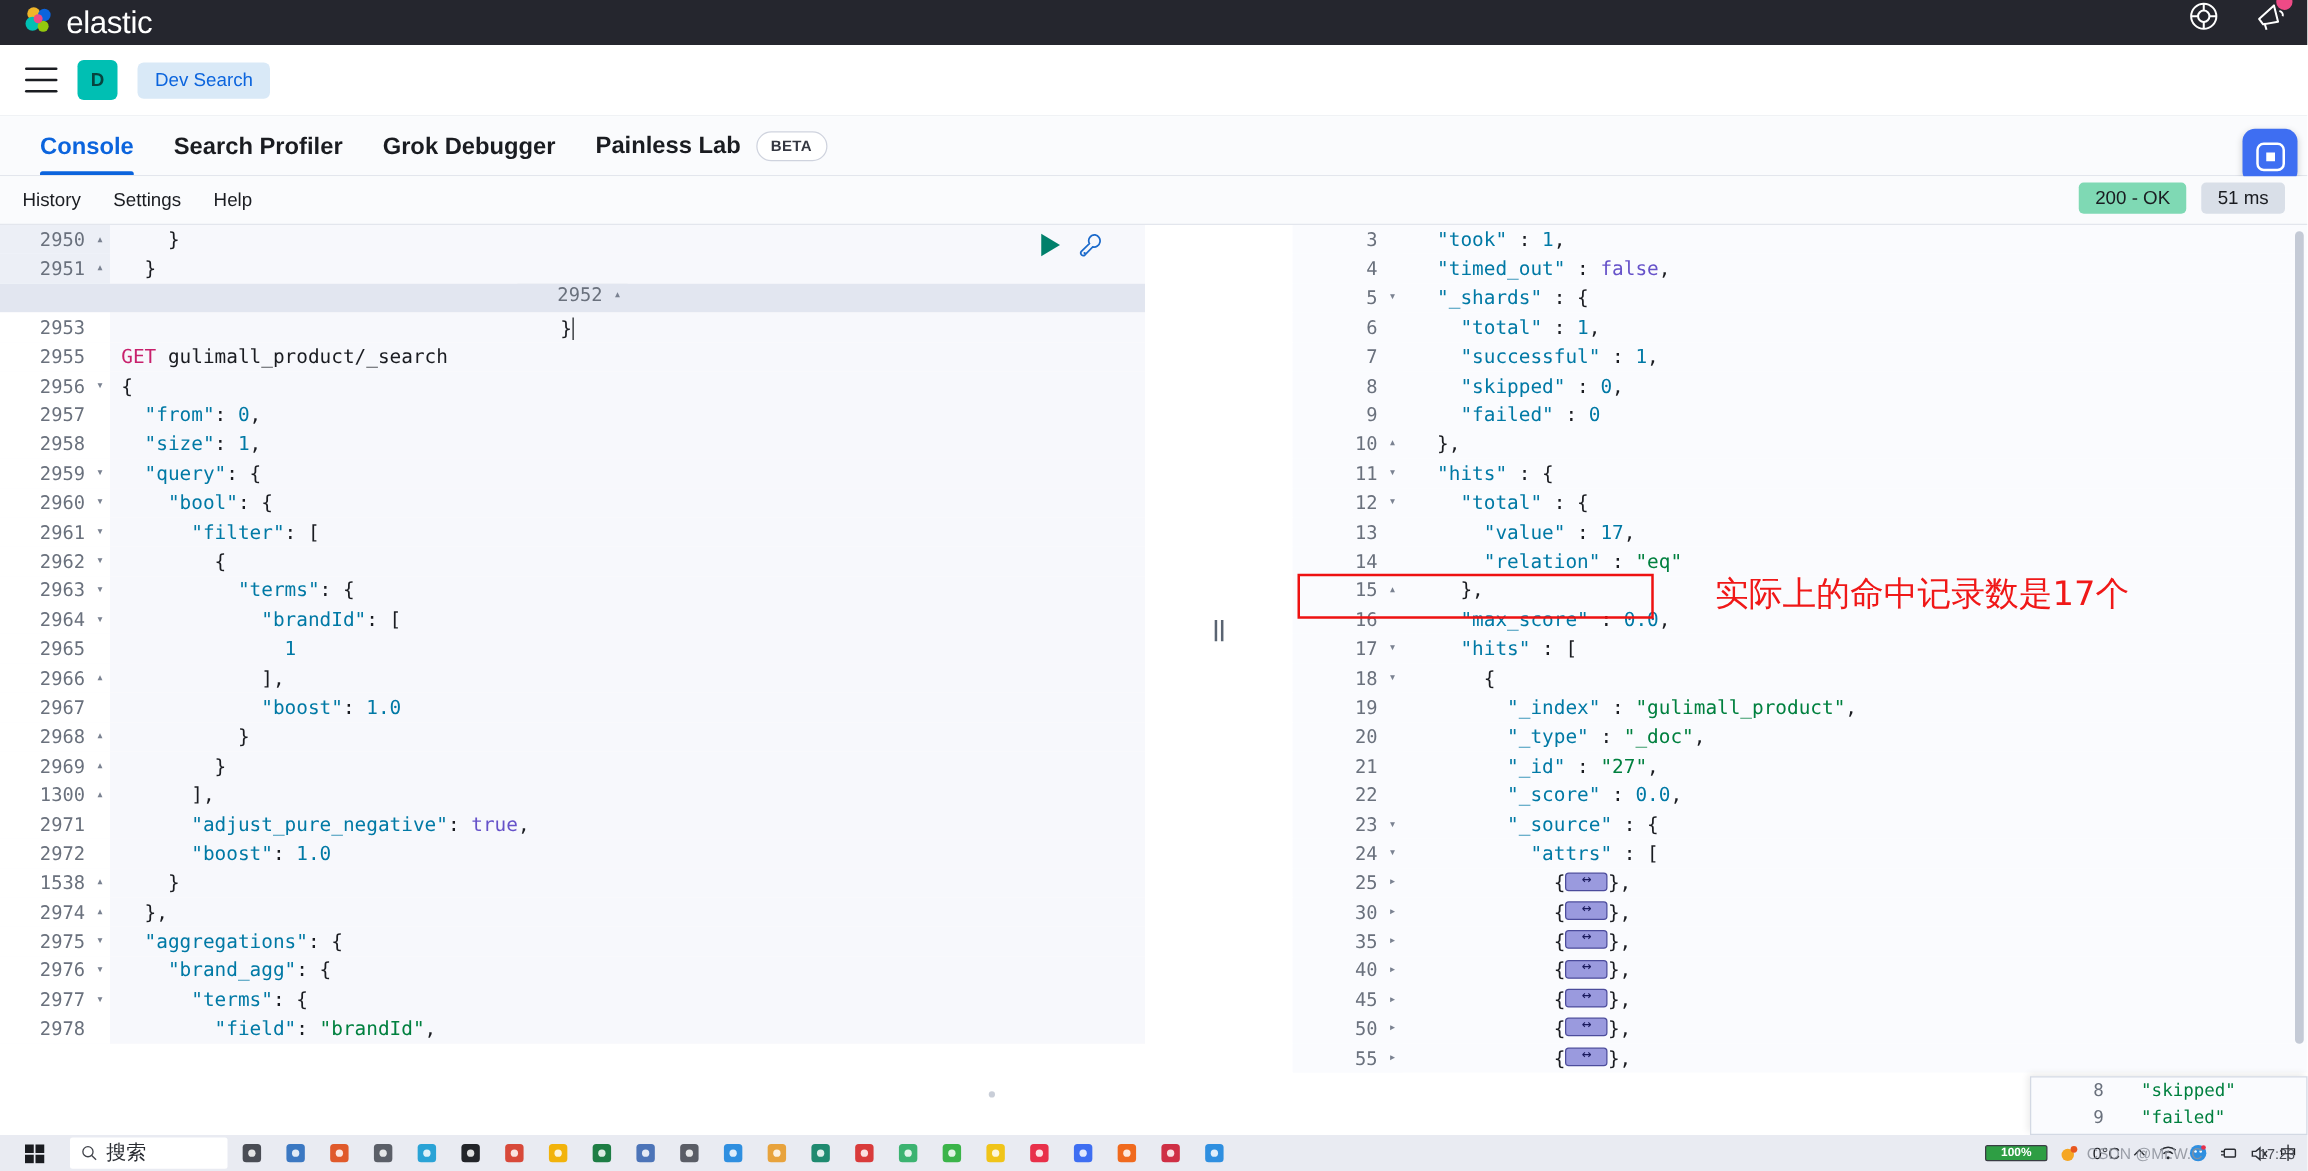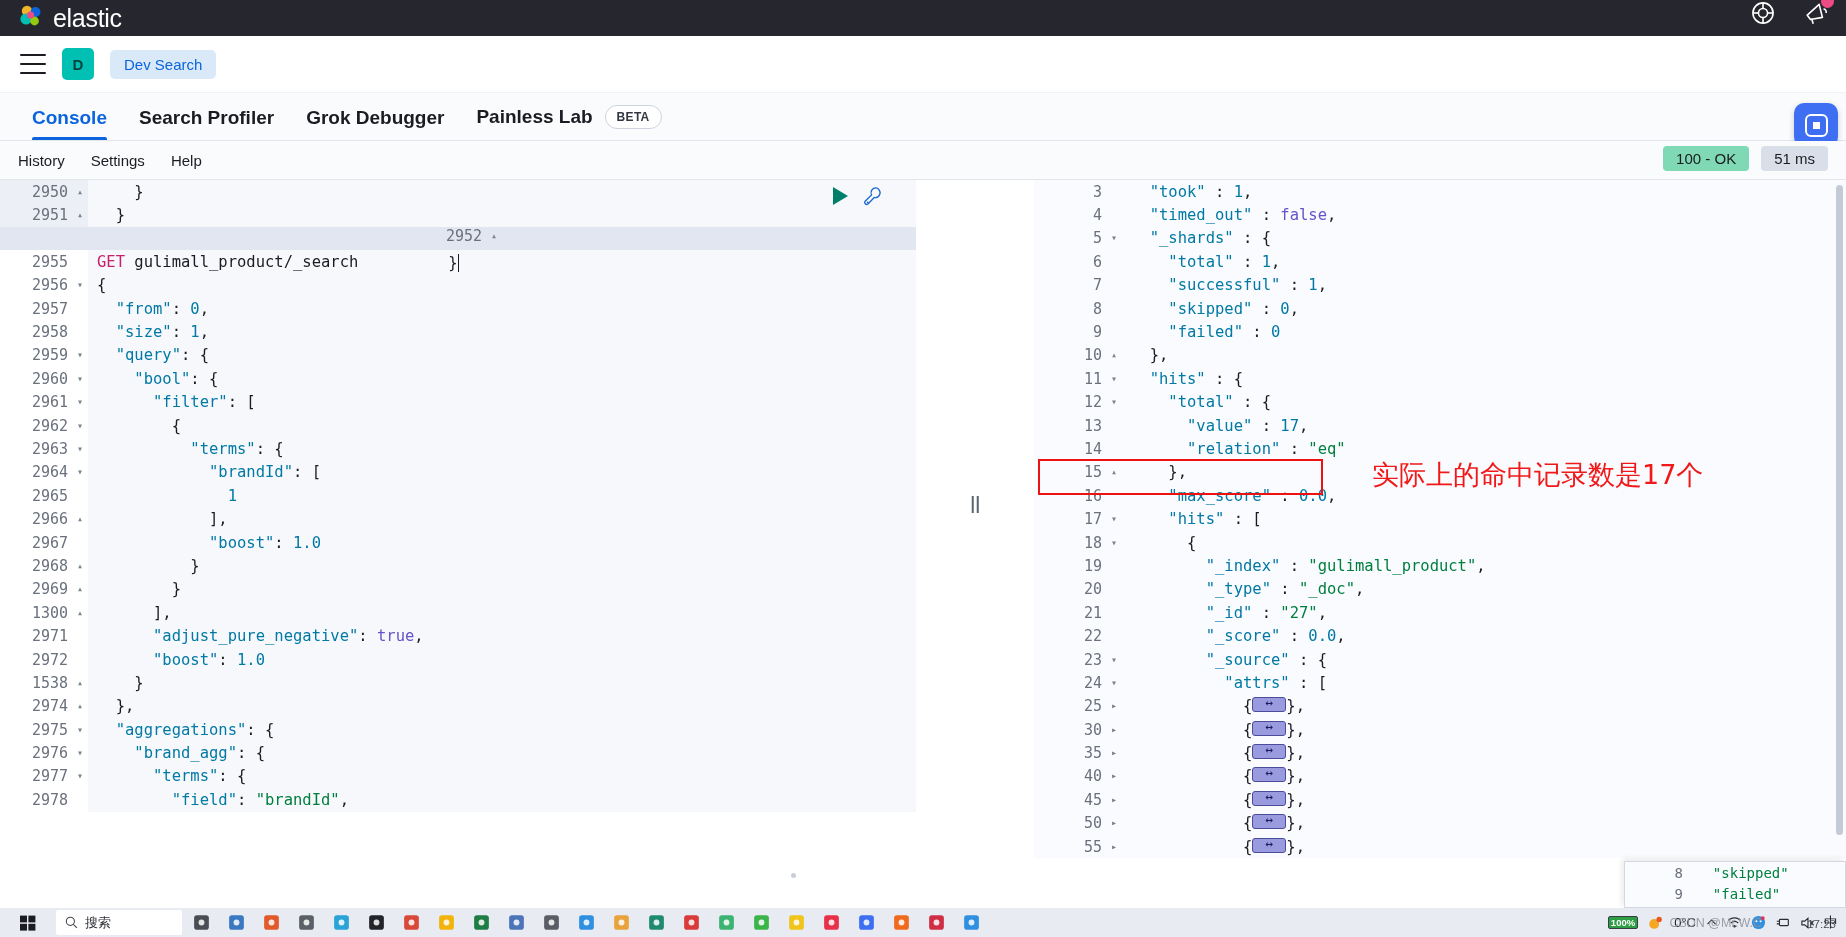--- a/index.html
+++ b/index.html
@@ -203,29 +203,29 @@
   .taskbar {
     position: absolute; left: 0; bottom: 0; width: 100%; height: 29px;
     background: #e9ebf2; display: flex; align-items: center;
     font-size: 12px; color: #1a1c21; z-index: 20;
   }
   .tb-start { width: 56px; display: flex; align-items: center; justify-content: center; cursor: pointer; }
   .tb-search {
     width: 126px; height: 25px; background: #fff; border-radius: 2px;
     display: flex; align-items: center; gap: 7px; padding-left: 9px; cursor: pointer;
   }
-  .tb-search span { font-size: 13px; color: #2a2d33; }
+  .tb-search span { font-size: 16px; color: #2a2d33; }
   .tb-icons { display: flex; align-items: center; gap: 4px; margin-left: 4px; }
   .tb-ico {
     width: 31px; height: 27px; display: flex; align-items: center; justify-content: center;
     cursor: pointer; font-size: 15px;
   }
   .tb-tray { margin-left: auto; display: flex; align-items: center; gap: 9px; padding-right: 8px; }
   .batt {
-    border: 1.4px solid #3a3d44; border-radius: 2px; padding: 0 2px;
+    border: 1.4px solid #3a3d44; border-radius: 2px; padding: 0 12px;
     font-size: 9.5px; font-weight: 700; color: #fff; background: #2e9e44;
   }
   .temp { font-size: 13px; color: #1a1c21; }
   .watermark {
     position: absolute; right: 84px; bottom: 7px; z-index: 22;
     color: #8d919b; font-size: 12.5px; opacity: .85; pointer-events: none;
   }
   .clock-wm { position: absolute; right: 10px; bottom: 7px; z-index: 22; color: #4a4d55; font-size: 11.5px; }
 </style>
 </head>
@@ -298,32 +298,33 @@
         <i></i>
       </div>
   </div>
 </div>
 
 <div class="console-toolbar">
   <span class="ct-item">History</span>
   <span class="ct-item">Settings</span>
   <span class="ct-item">Help</span>
   <div class="status-wrap">
-    <span class="pill ok">100 - OK</span>
+    <span class="pill ok">200 - OK</span>
     <span class="pill ms">51 ms</span>
   </div>
 </div>
 
 <div class="editor-area">
 
   <div class="pane pane-left">
     <div class="code-scroll" id="left-code">
         <div class="code-line ln-hl"><div class="ln-cell"><span class="ln">2950</span><span class="fold">▴</span></div><span class="gutter-sep"></span><span class="code-text">    }</span></div>
         <div class="code-line ln-hl"><div class="ln-cell"><span class="ln">2951</span><span class="fold">▴</span></div><span class="gutter-sep"></span><span class="code-text">  }</span></div>
         <div class="code-line active"><div class="ln-cell"><span class="ln">2952</span><span class="fold">▴</span></div><span class="gutter-sep"></span><span class="code-text">}<span style="border-left:1.5px solid #1a1c21;margin-left:0px;">&nbsp;</span></span></div>
+        <div class="code-line"><div class="ln-cell"><span class="ln">2953</span><span class="fold"></span></div><span class="gutter-sep"></span><span class="code-text"></span></div>
         <div class="code-line"><div class="ln-cell"><span class="ln">2955</span><span class="fold"></span></div><span class="gutter-sep"></span><span class="code-text"><span class="t-method">GET</span> <span class="t-url">gulimall_product/_search</span></span></div>
         <div class="code-line"><div class="ln-cell"><span class="ln">2956</span><span class="fold">▾</span></div><span class="gutter-sep"></span><span class="code-text">{</span></div>
         <div class="code-line"><div class="ln-cell"><span class="ln">2957</span><span class="fold"></span></div><span class="gutter-sep"></span><span class="code-text">  <span class="t-key">"from"</span>: <span class="t-num">0</span>,</span></div>
         <div class="code-line"><div class="ln-cell"><span class="ln">2958</span><span class="fold"></span></div><span class="gutter-sep"></span><span class="code-text">  <span class="t-key">"size"</span>: <span class="t-num">1</span>,</span></div>
         <div class="code-line"><div class="ln-cell"><span class="ln">2959</span><span class="fold">▾</span></div><span class="gutter-sep"></span><span class="code-text">  <span class="t-key">"query"</span>: {</span></div>
         <div class="code-line"><div class="ln-cell"><span class="ln">2960</span><span class="fold">▾</span></div><span class="gutter-sep"></span><span class="code-text">    <span class="t-key">"bool"</span>: {</span></div>
         <div class="code-line"><div class="ln-cell"><span class="ln">2961</span><span class="fold">▾</span></div><span class="gutter-sep"></span><span class="code-text">      <span class="t-key">"filter"</span>: [</span></div>
         <div class="code-line"><div class="ln-cell"><span class="ln">2962</span><span class="fold">▾</span></div><span class="gutter-sep"></span><span class="code-text">        {</span></div>
         <div class="code-line"><div class="ln-cell"><span class="ln">2963</span><span class="fold">▾</span></div><span class="gutter-sep"></span><span class="code-text">          <span class="t-key">"terms"</span>: {</span></div>
         <div class="code-line"><div class="ln-cell"><span class="ln">2964</span><span class="fold">▾</span></div><span class="gutter-sep"></span><span class="code-text">            <span class="t-key">"brandId"</span>: [</span></div>

